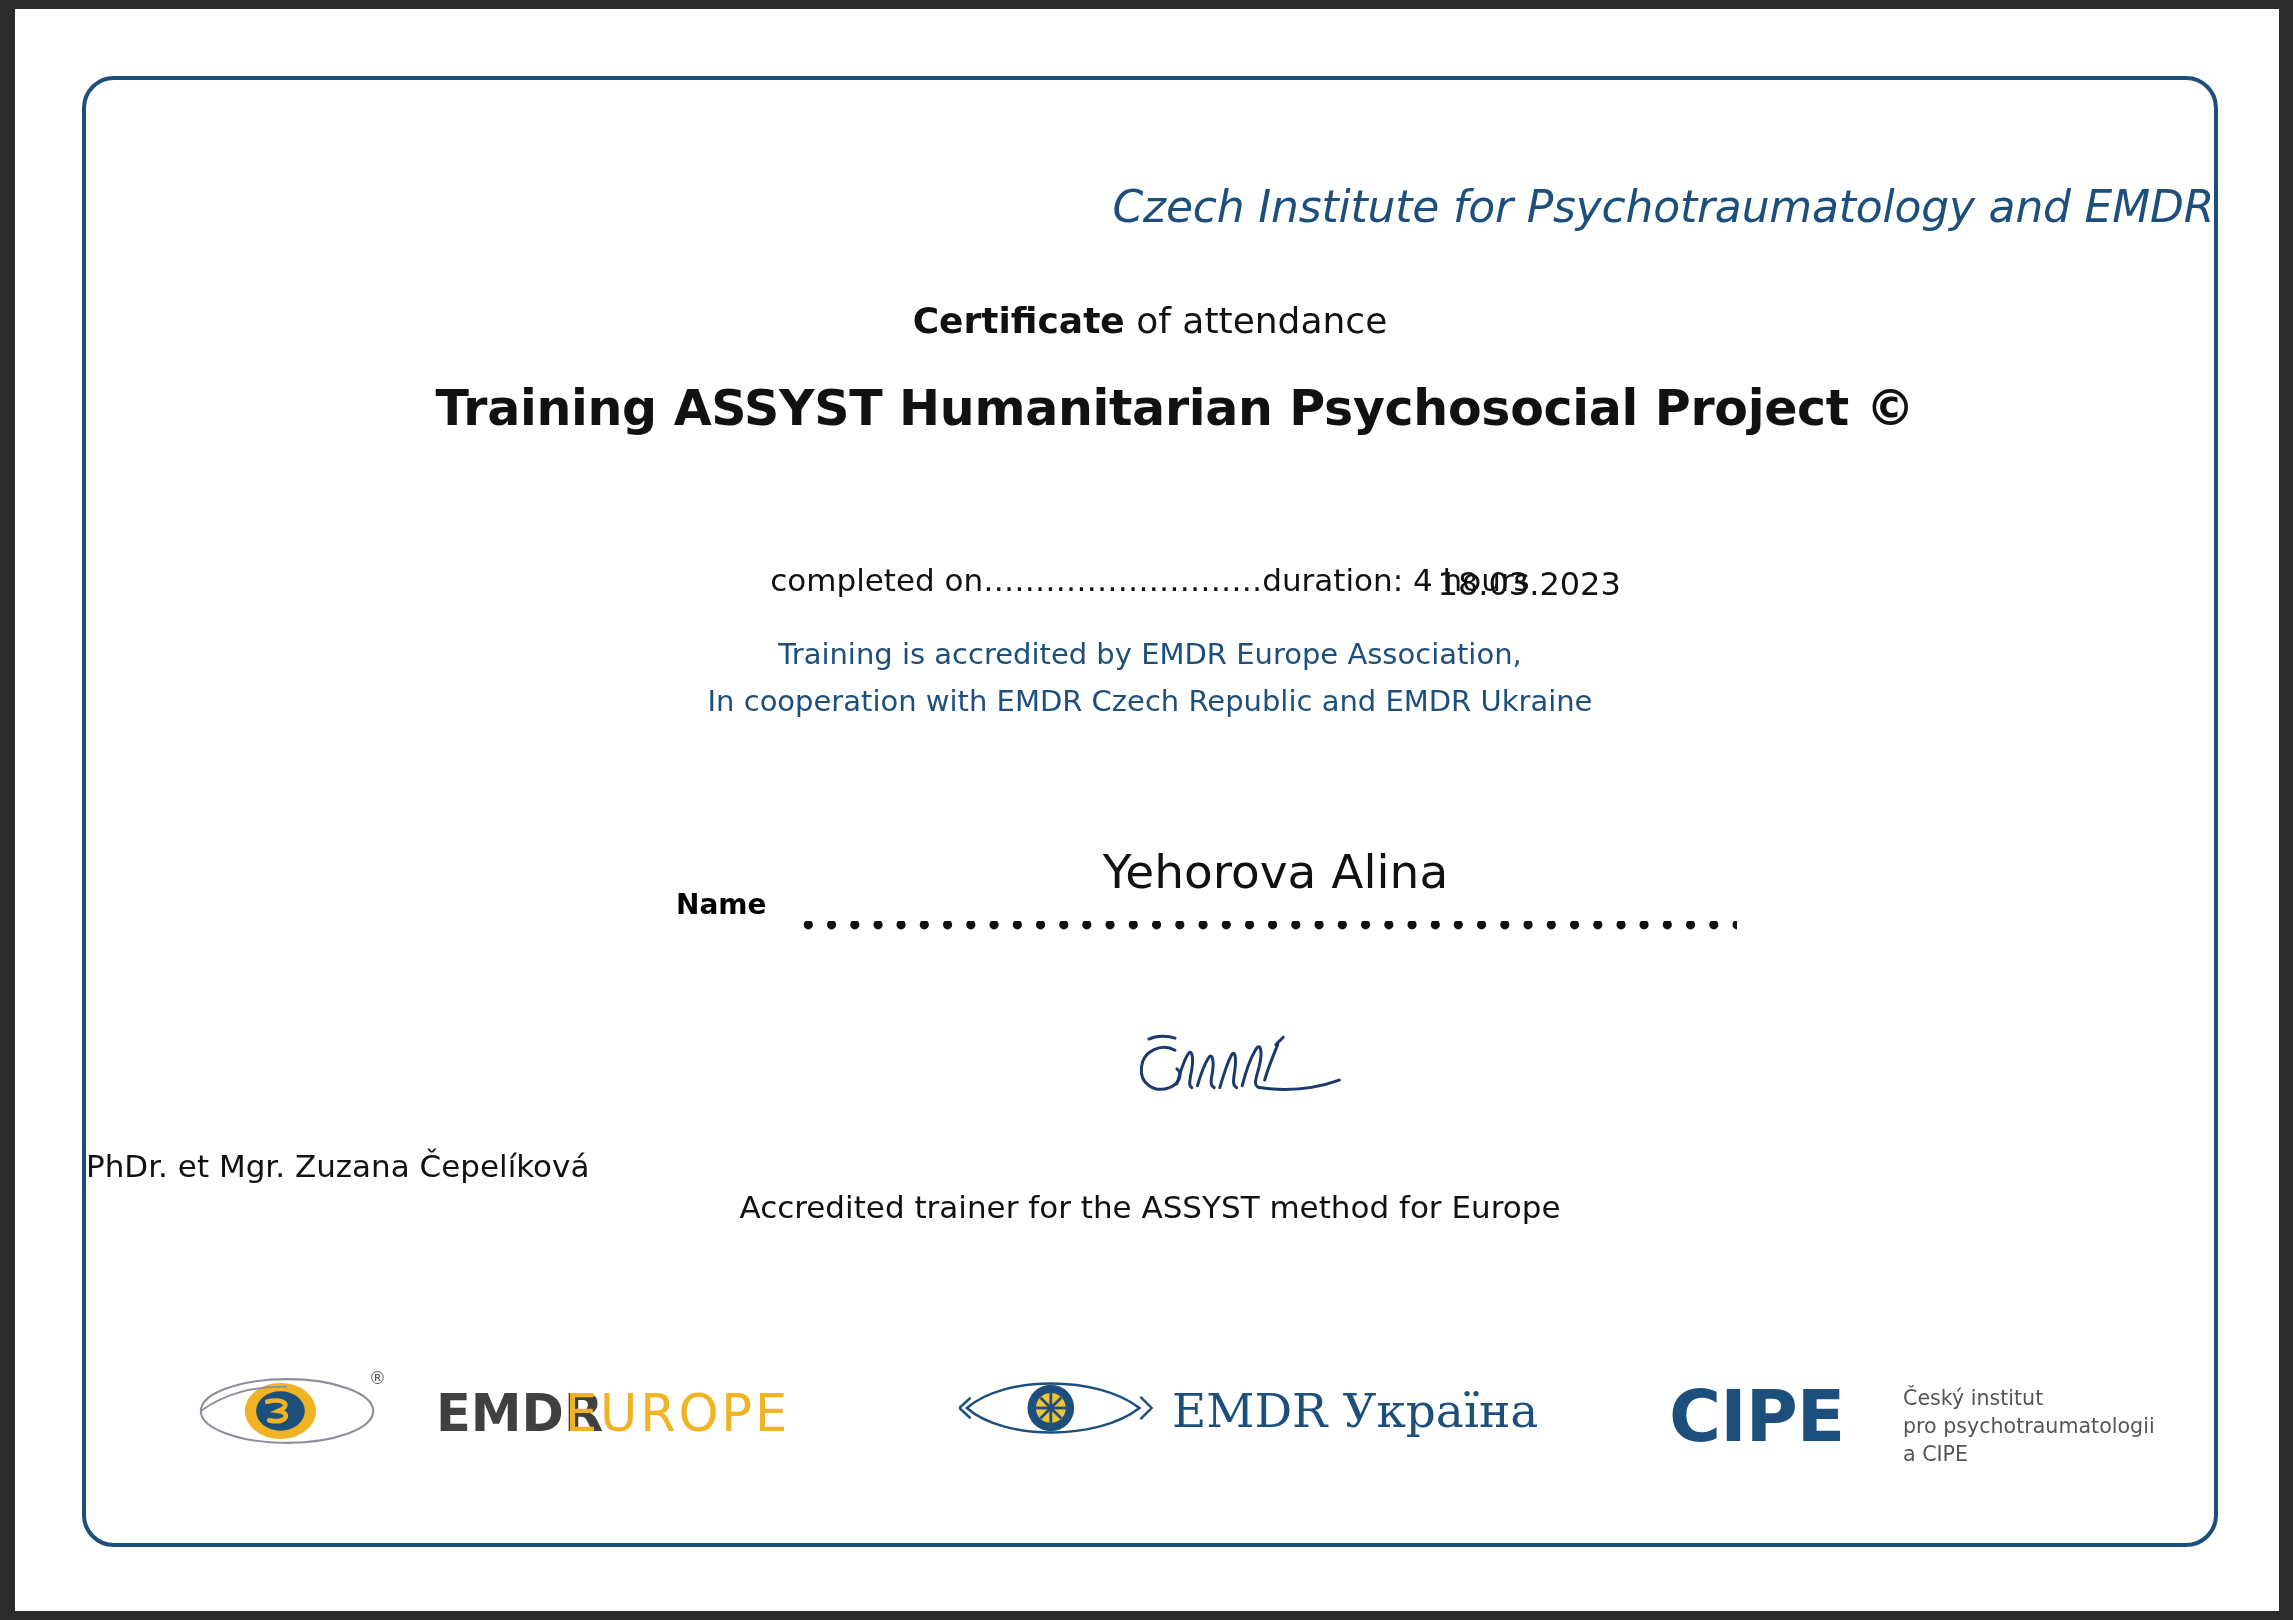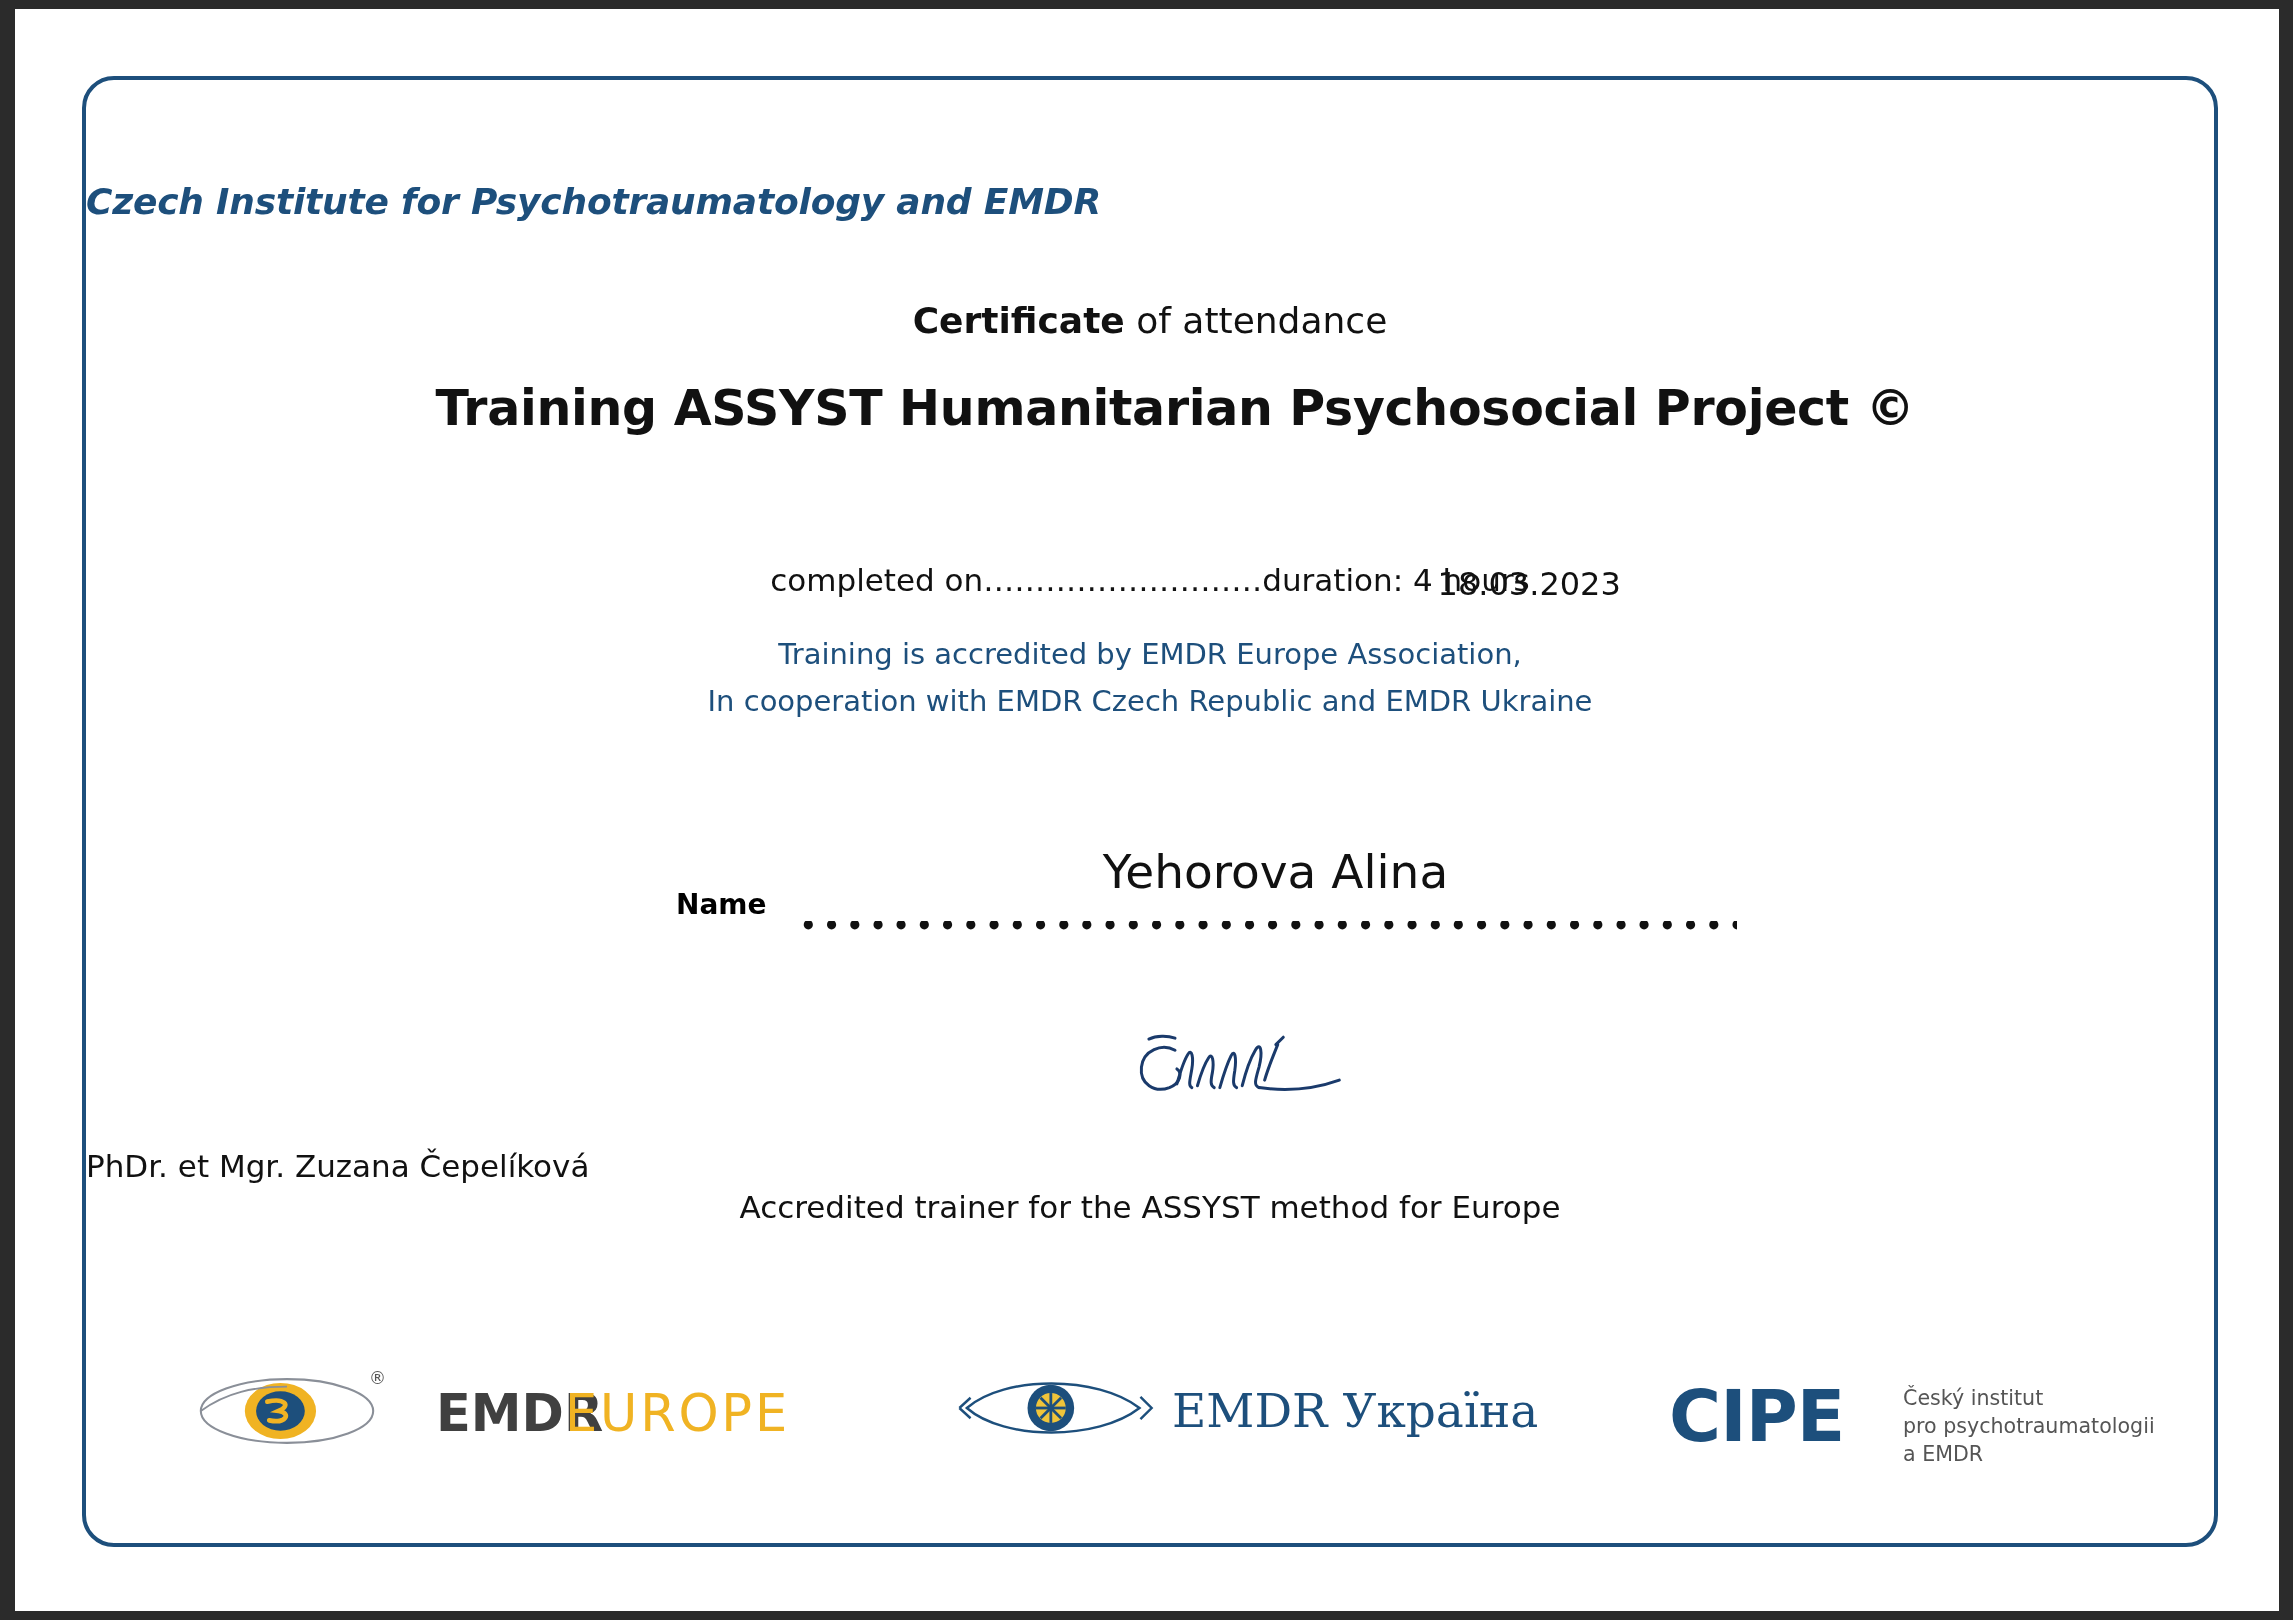--- a/index.html
+++ b/index.html
@@ -37,24 +37,24 @@
     top: 0;
     width: 100%;
     height: 100%;
   }
 
   .institute {
     position: absolute;
     top: 101px;
     left: 0;
     width: 100%;
-    text-align: left;
-    font-family: "DejaVu Sans", sans-serif;
-    font-size: 36px;
-    font-weight: bold;
+    text-align: right;
+    font-family: "DejaVu Sans", sans-serif;
+    font-size: 44px;
+    font-weight: normal;
     font-style: italic;
     color: #1d4f7c;
     letter-spacing: -0.2px;
   }
 
   .line-cert {
     position: absolute;
     top: 220px;
     left: 0;
     width: 100%;
@@ -338,21 +338,21 @@
             <path d="M196,33 L208,45 L196,57" fill="none" stroke="#1d4f7c" stroke-width="2.6"></path>
           </svg>
           <div class="txt">EMDR Україна</div>
         </div>
 
         <div class="logo-cipe">
           <div class="cipe-txt">CIPE</div>
           <div class="cipe-sub">
             <div>Český institut</div>
             <div>pro psychotraumatologii</div>
-            <div>a EMDR</div>
+            <div>a CIPE</div>
           </div>
         </div>
 
       </div>
 
     </div>
   </div>
 </div>
 
 

